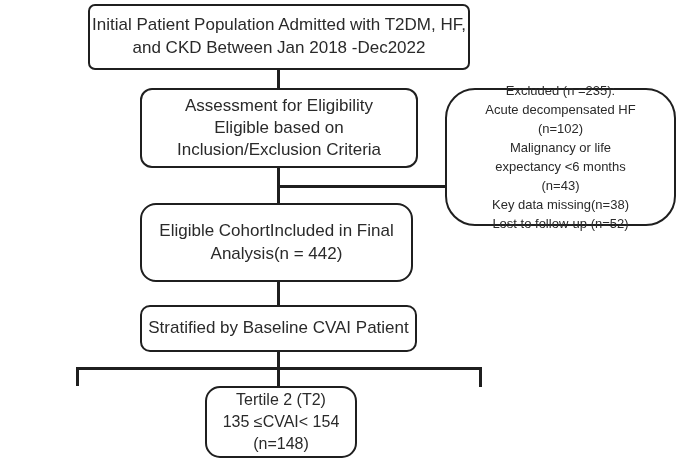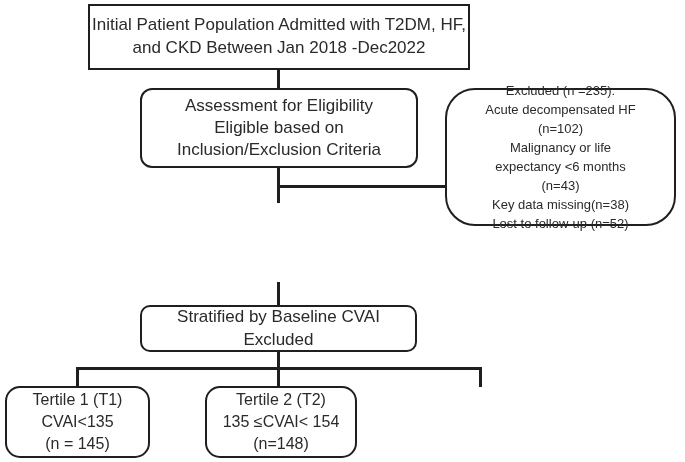--- a/index.html
+++ b/index.html
@@ -31,21 +31,21 @@
     white-space: pre-line;
     width: 100%;
   }
   .connector {
     position: absolute;
     background: #1f1f1f;
     z-index: 1;
   }
 
   
-  #box-initial    { left: 88px;  top: 4px;   width: 382px; height: 66px;  border-radius: 0; font-size: 17px; line-height: 1.33; }
+  #box-initial    { left: 88px;  top: 4px;   width: 382px; height: 66px;  border-radius: 7px; font-size: 17px; line-height: 1.33; }
   #box-assessment { left: 140px; top: 88px;  width: 278px; height: 80px;  border-radius: 12px; font-size: 17px; line-height: 1.3; }
   #box-excluded   { left: 445px; top: 88px;  width: 231px; height: 138px; border-radius: 30px; font-size: 13px; line-height: 1.47; }
   #box-eligible   { left: 140px; top: 203px; width: 273px; height: 79px;  border-radius: 16px; font-size: 17px; line-height: 1.35; }
   #box-stratified { left: 140px; top: 305px; width: 277px; height: 47px;  border-radius: 10px; font-size: 17px; line-height: 1.3; }
   #box-tertile1   { left: 5px;   top: 386px; width: 145px; height: 72px;  border-radius: 15px; font-size: 16px; line-height: 1.38; }
   #box-tertile2   { left: 205px; top: 386px; width: 152px; height: 72px;  border-radius: 15px; font-size: 16px; line-height: 1.38; }
   #box-tertile3   { left: 407px; top: 387px; width: 150px; height: 72px;  border-radius: 15px; font-size: 16px; line-height: 1.38; }
 
   
   #conn-initial-assessment { left: 277px; top: 70px;  width: 3px;   height: 19px; }
@@ -77,30 +77,29 @@
     <div class="txt">Excluded (n =235):
 Acute decompensated HF
 (n=102)
 Malignancy or life
 expectancy &lt;6 months
 (n=43)
 Key data missing(n=38)
 Lost to follow-up (n=52)</div>
   </div>
 
+  <div class="box" id="box-eligible">
+    <div class="txt">Eligible CohortIncluded in Final
+Analysis(n = 442)</div>
+  </div>
 
   <div class="box" id="box-stratified">
-    <div class="txt">Stratified by Baseline CVAI Excluded</div>
+    <div class="txt">Stratified by Baseline CVAI Patient</div>
   </div>
 
-  <div class="box" id="box-tertile1">
-    <div class="txt">Tertile 1 (T1)
-CVAI&lt;135
-(n = 145)</div>
-  </div>
 
   <div class="box" id="box-tertile2">
     <div class="txt">Tertile 2 (T2)
 135 ≤CVAI&lt; 154
 (n=148)</div>
   </div>
 
 
   <div class="connector" id="conn-initial-assessment"></div>
   <div class="connector" id="conn-assessment-eligible"></div>

